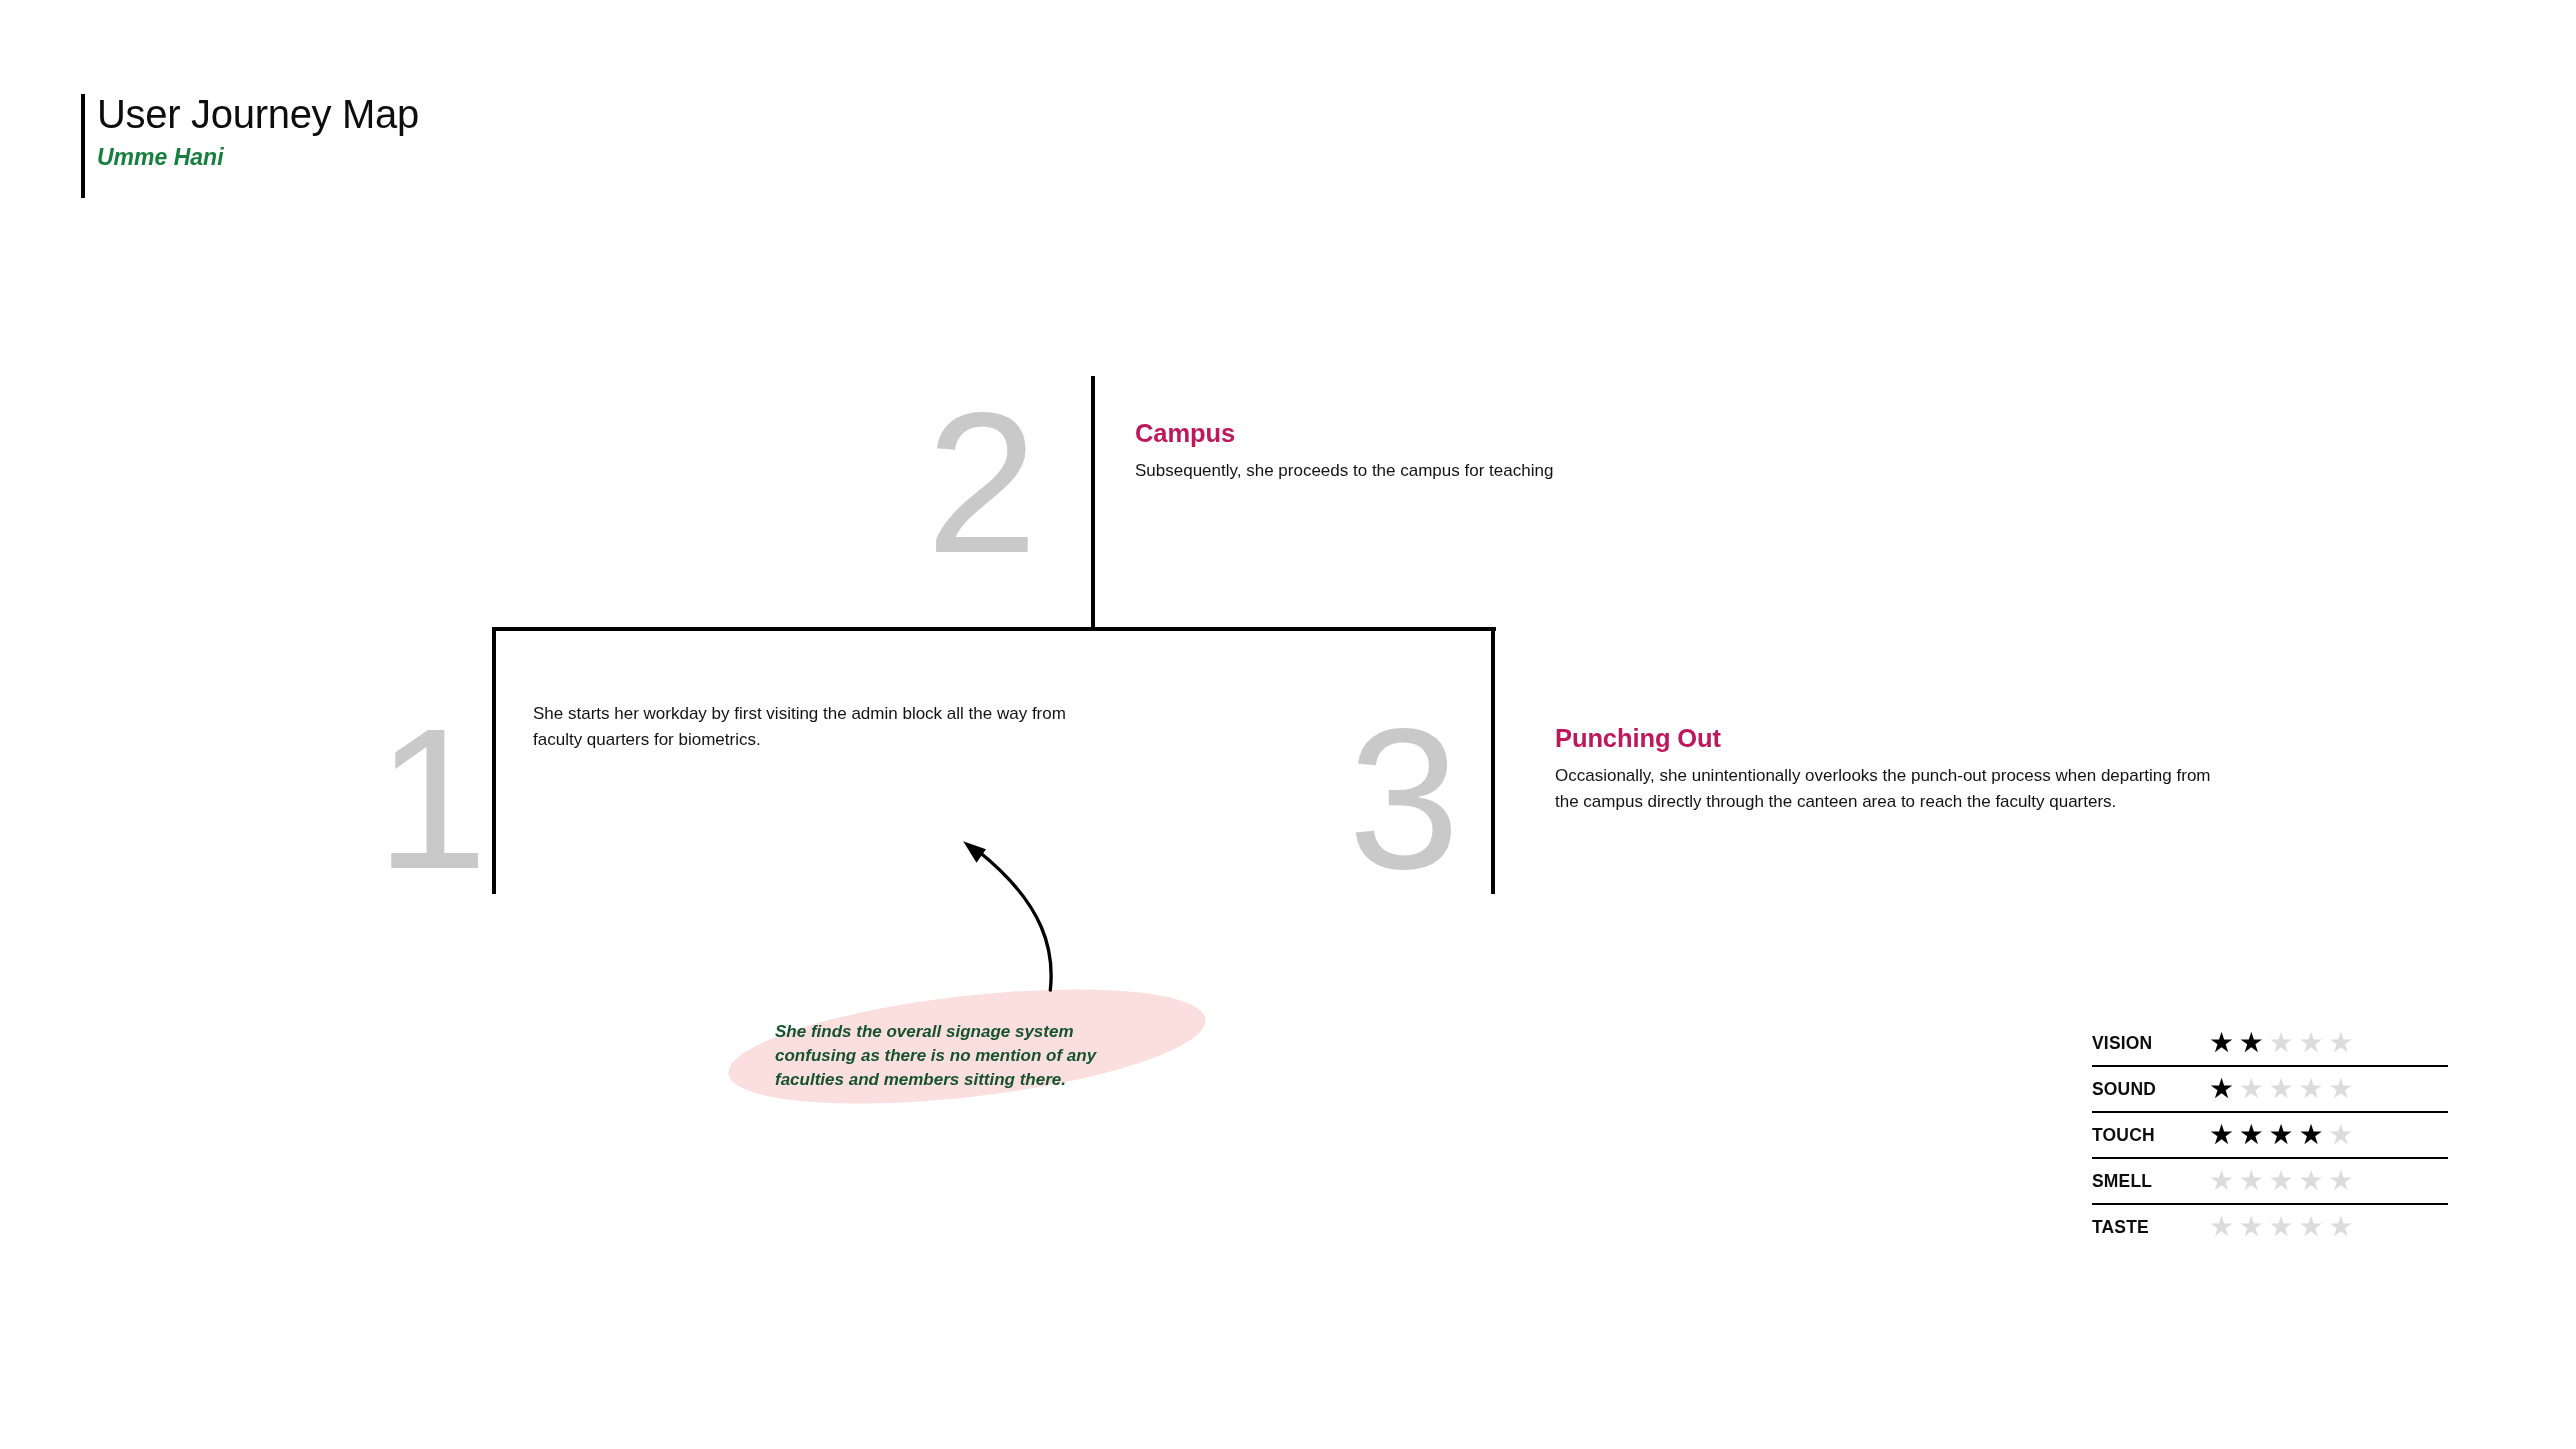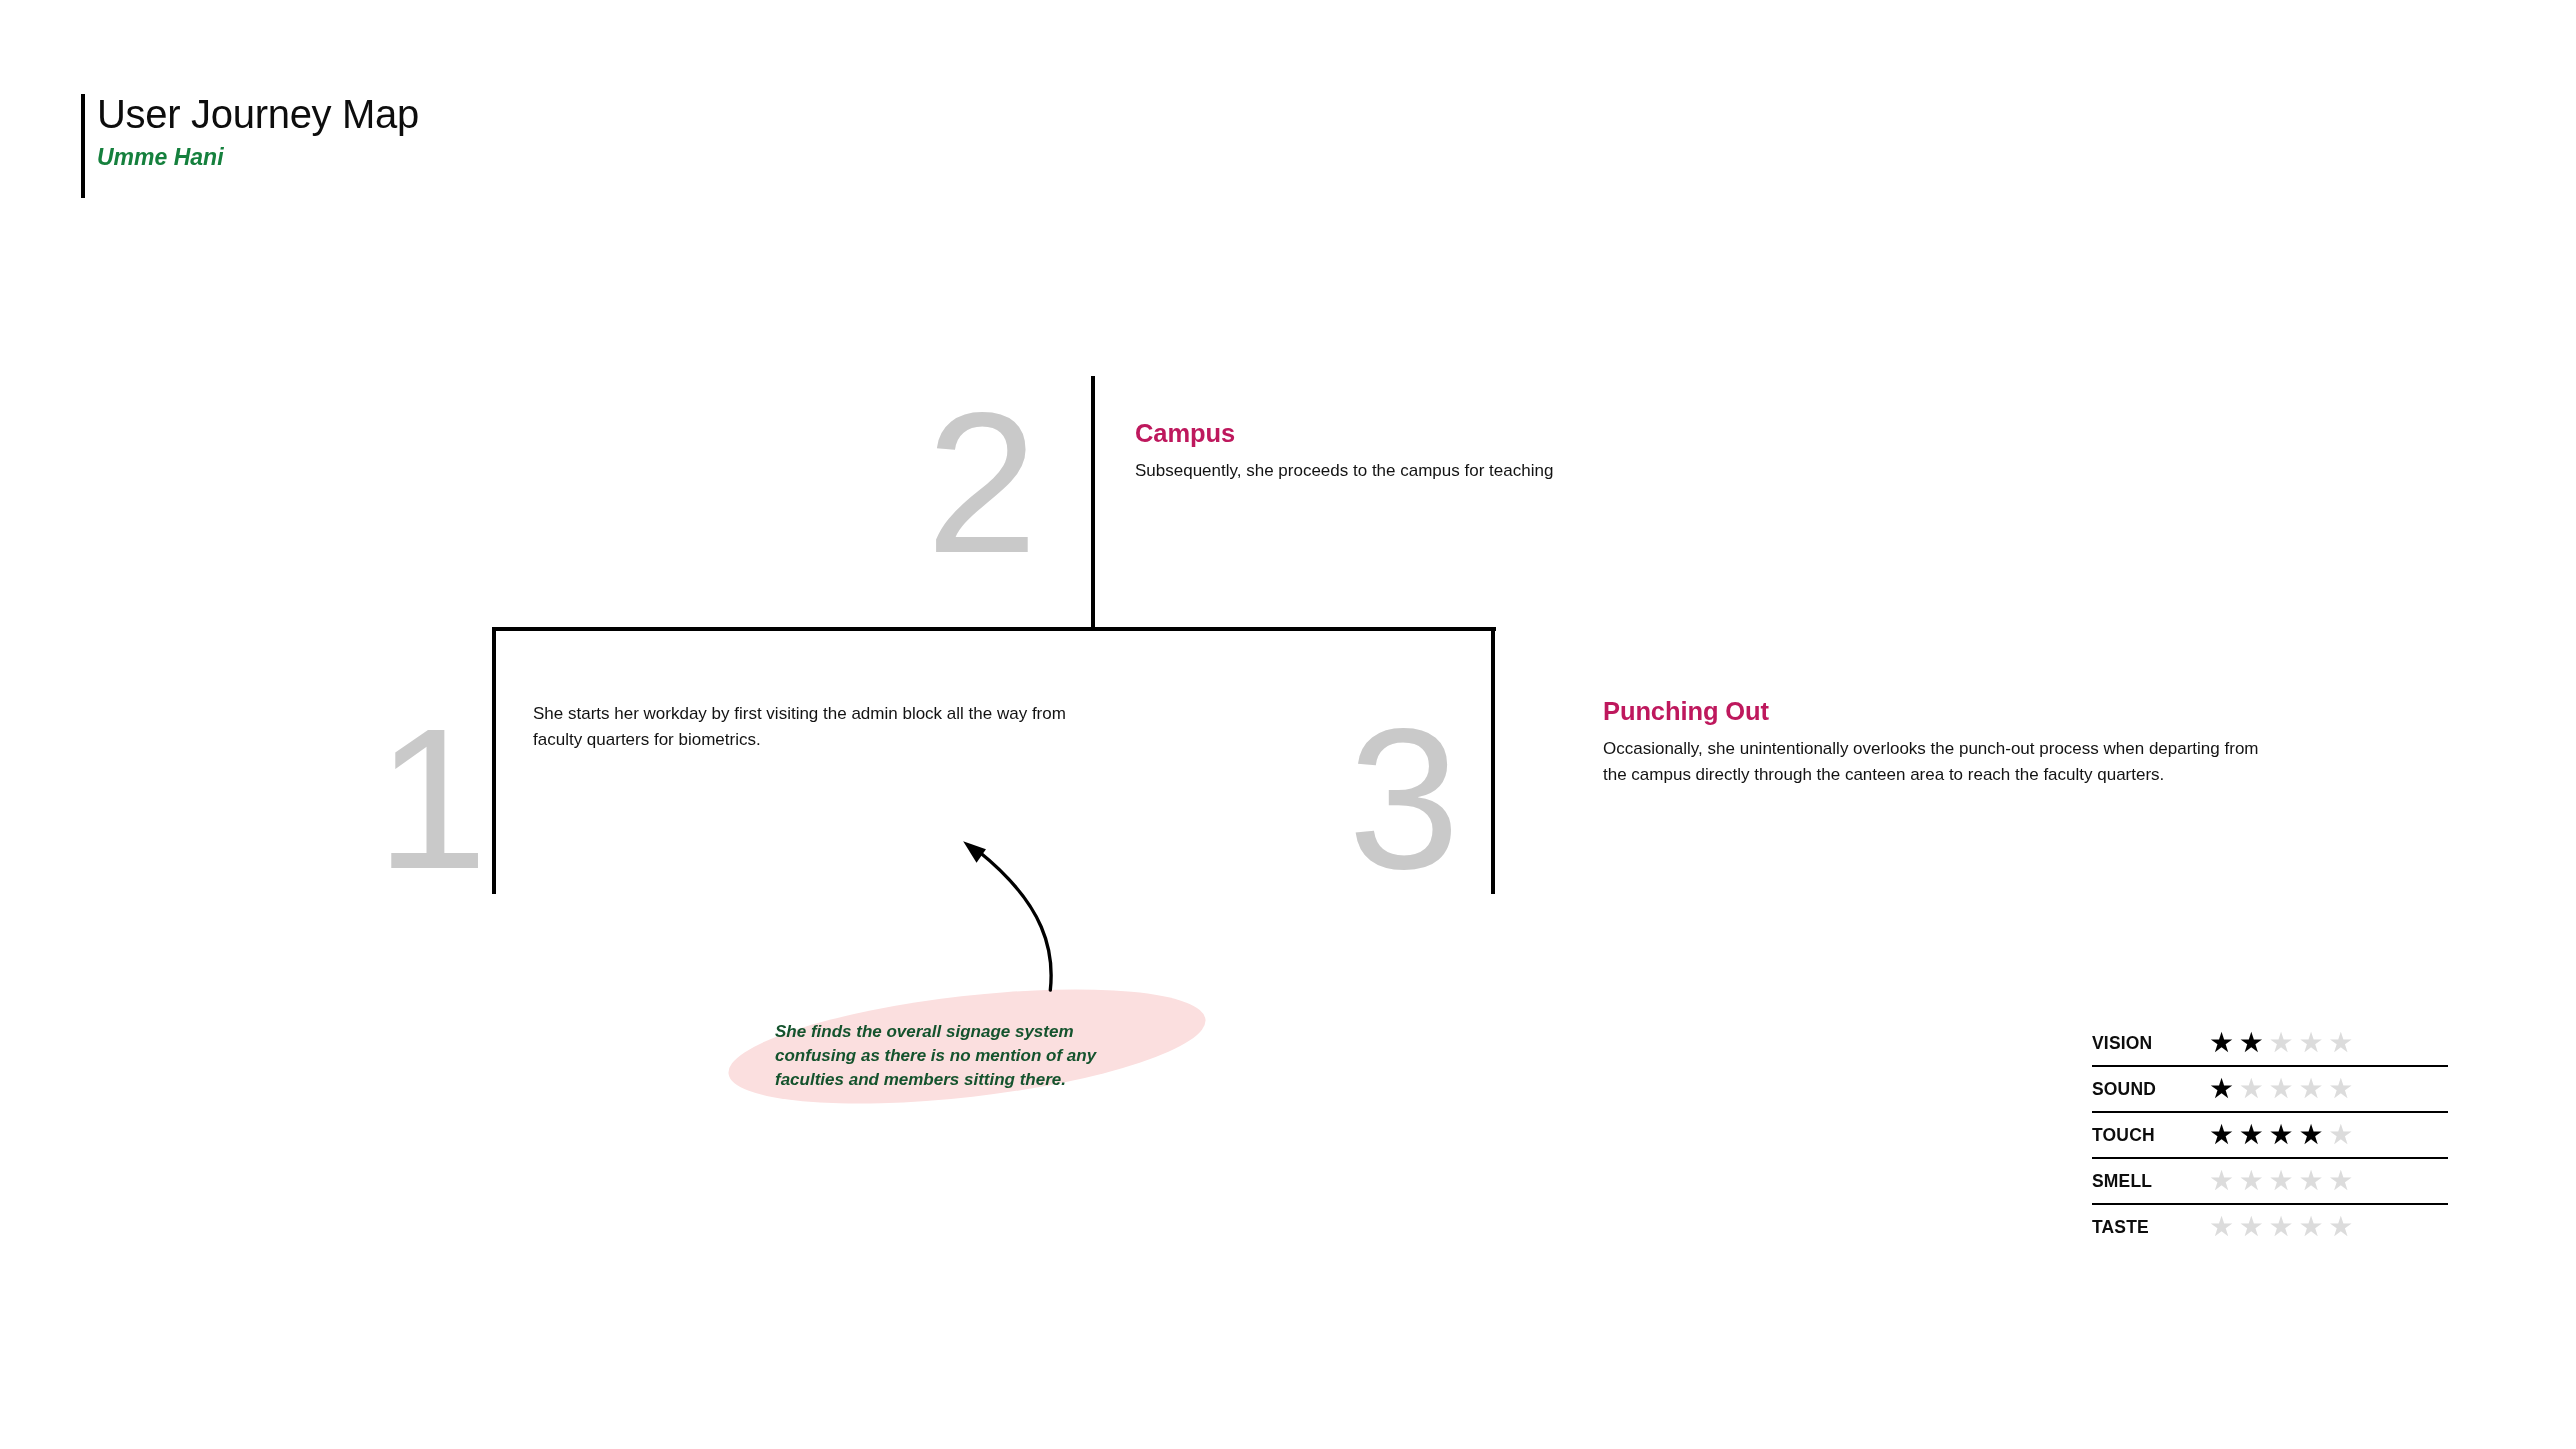--- a/index.html
+++ b/index.html
@@ -105,21 +105,21 @@
   }
   .step-body {
     font-size: 17px;
     font-weight: 400;
     line-height: 1.52;
     color: #131313;
     margin: 0;
   }
   #step-text-1 { left: 533px;  top: 701px; width: 577px;  }
   #step-text-2 { left: 1135px; top: 419px;  width: 443px;  }
-  #step-text-3 { left: 1555px; top: 697px; width: 671px; margin-left: 48px; }
+  #step-text-3 { left: 1555px; top: 724px; width: 671px; }
 
   
   #annotation-ellipse {
     position: absolute;
     left: 727px;
     top: 996px;
     width: 480px;
     height: 101px;
     background: #fbdfdf;
     border-radius: 50%;

